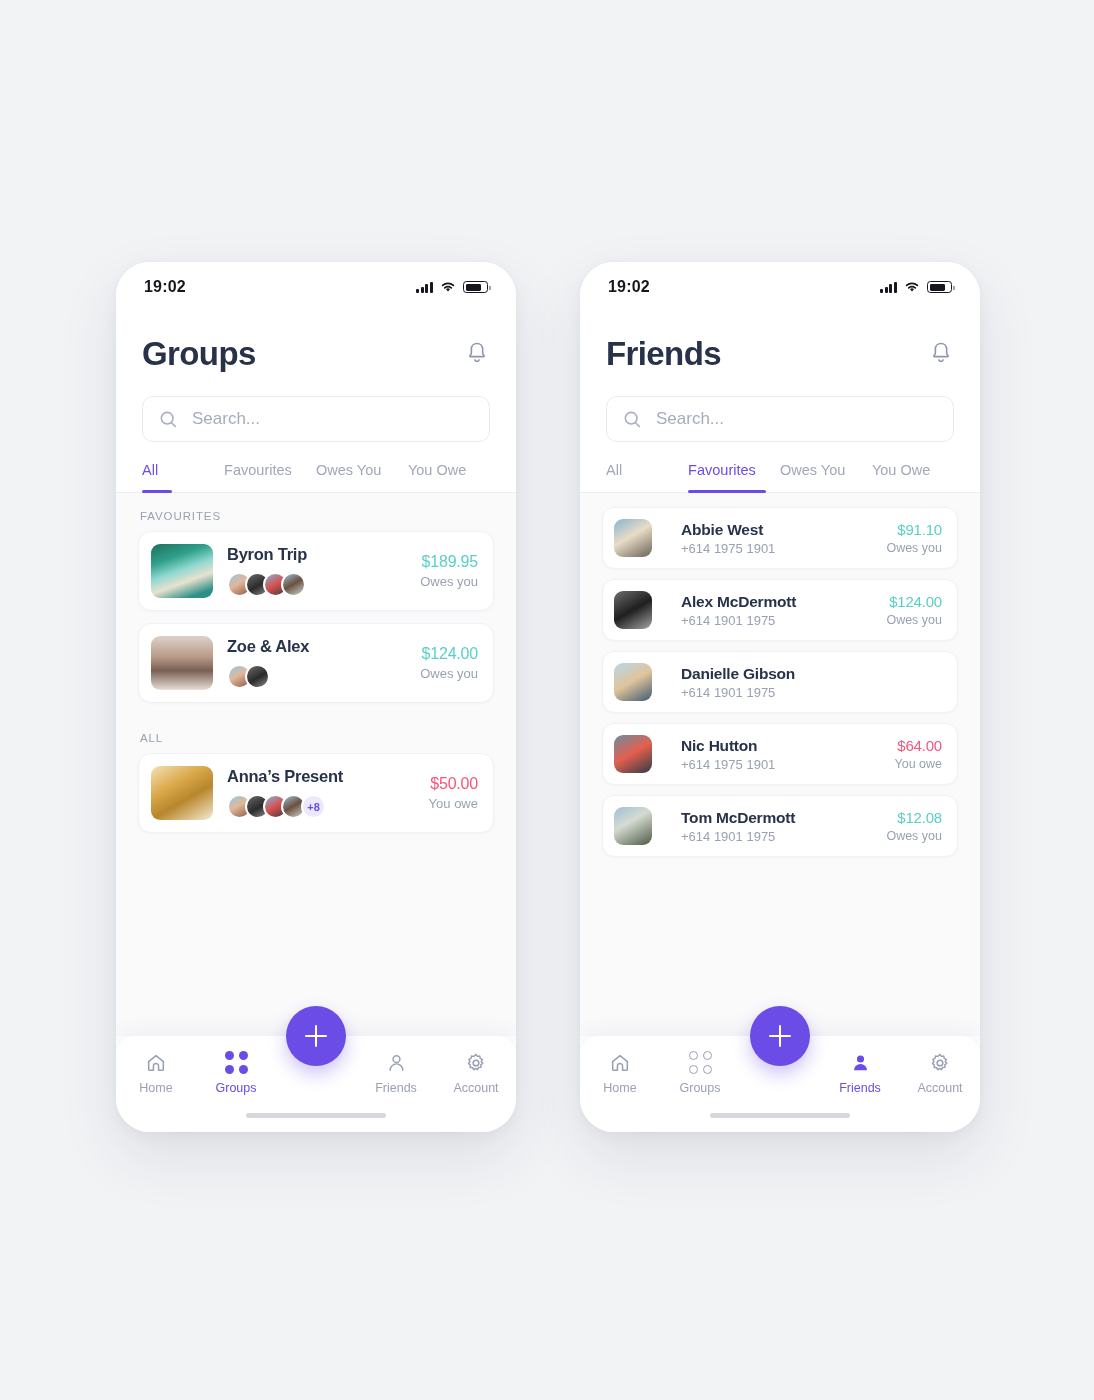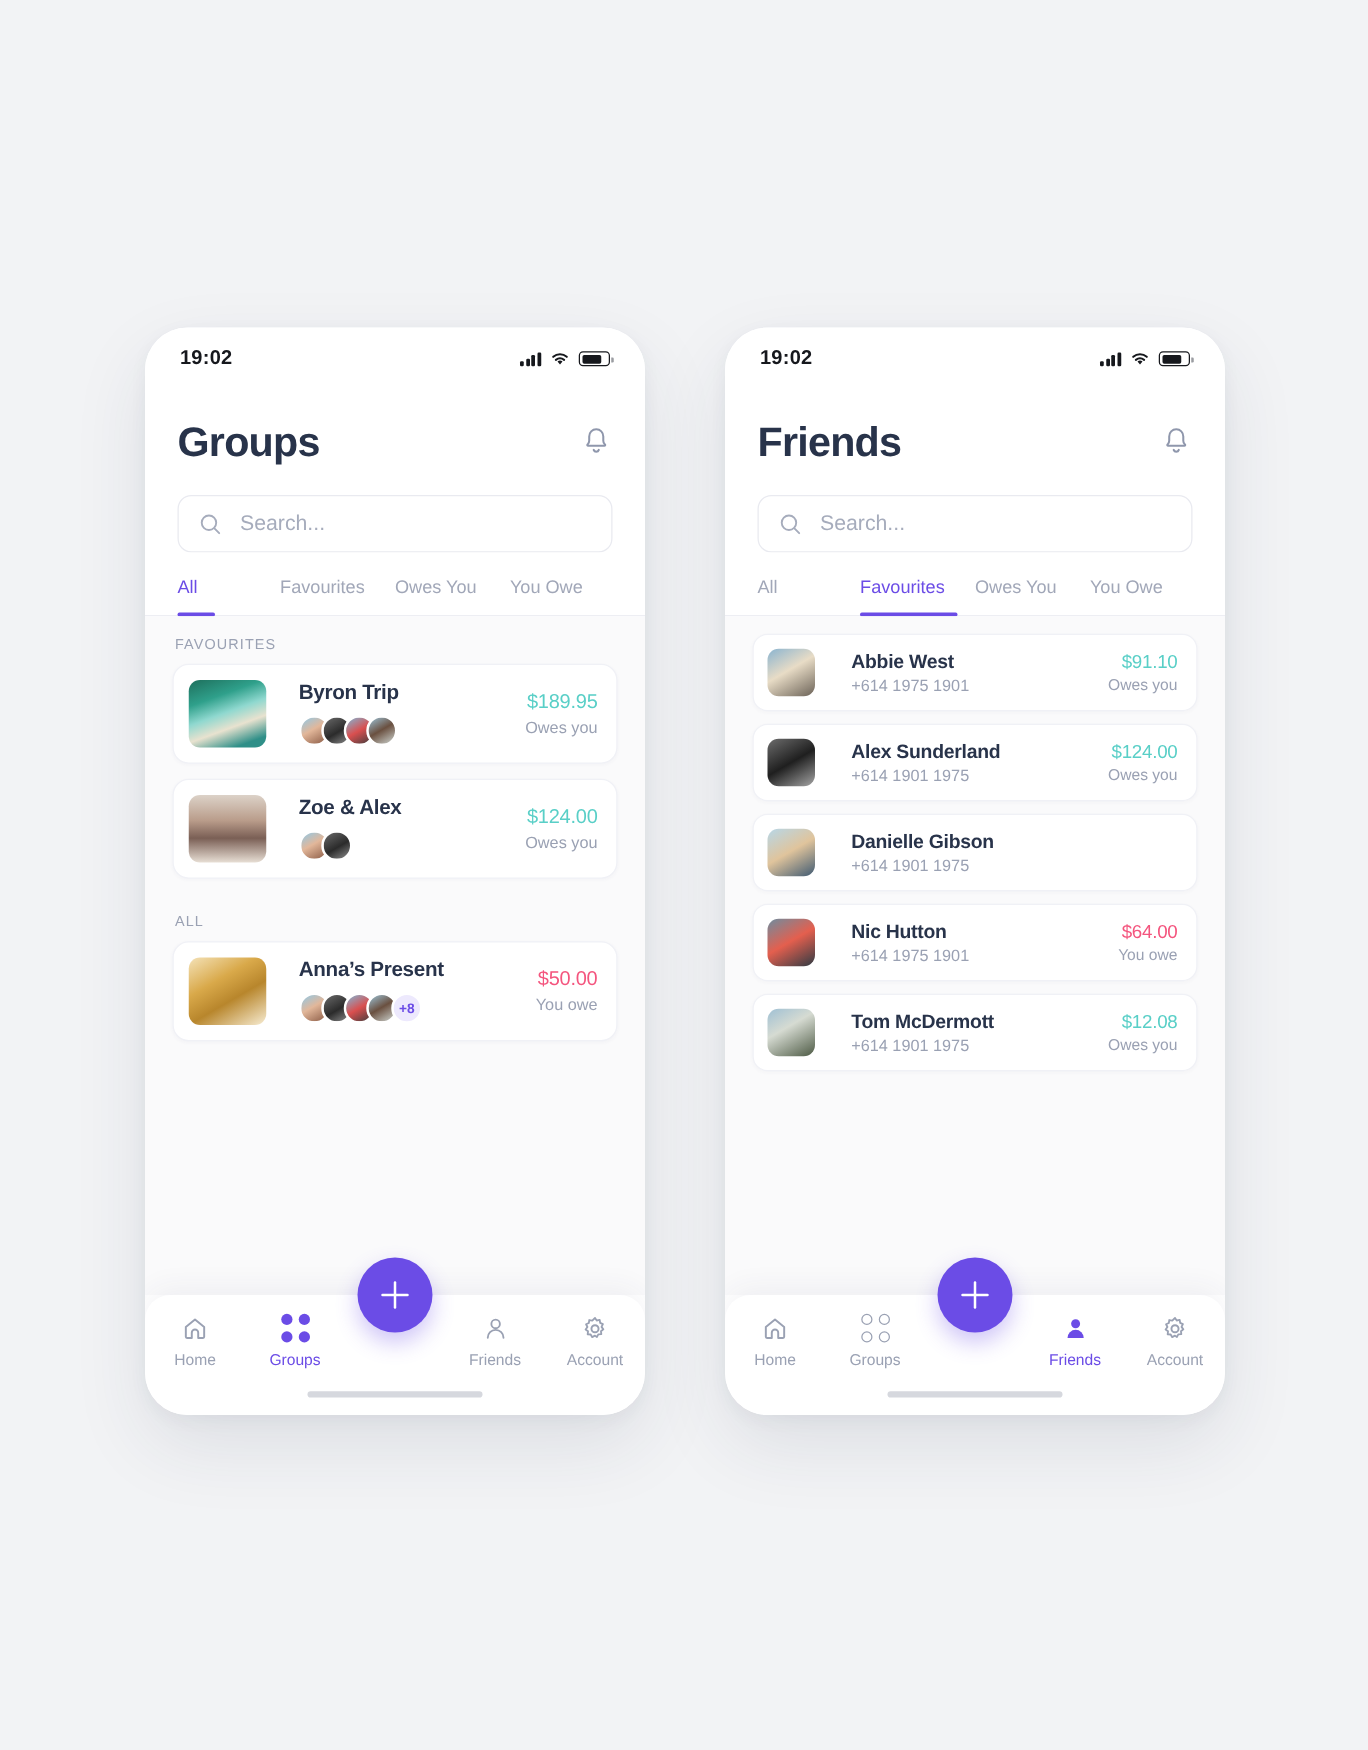--- a/index.html
+++ b/index.html
@@ -150,21 +150,21 @@
     align-items: center;
     padding: 12px 15px 12px 12px;
   }
   .gthumb {
     width: 62px; height: 54px;
     border-radius: 9px;
     flex: 0 0 auto;
     background-size: cover;
     background-position: center;
   }
-  .gmid { flex: 1 1 auto; margin-left: 26px; min-width: 0; }
+  .gmid { flex: 1 1 auto; margin-left: 14px; min-width: 0; }
   .gname {
     font-size: 16.5px; font-weight: bold; color: #28334A;
     letter-spacing: -0.25px; line-height: 1.2;
   }
   .avatars { display: flex; margin-top: 8px; align-items: center; }
   .av {
     width: 25px; height: 25px; border-radius: 50%;
     border: 2px solid #fff; margin-left: -7px;
     background-size: cover; background-position: center;
     flex: 0 0 auto;
@@ -495,21 +495,21 @@
         </div>
         <div class="fright">
           <div class="amount owed">$91.10</div>
           <div class="sublabel">Owes you</div>
         </div>
       </div>
 
       <div class="frow">
         <div class="fthumb fav-alex"></div>
         <div class="fmid">
-          <div class="fname">Alex Sunderland</div>
+          <div class="fname">Alex McDermott</div>
           <div class="fphone">+614 1901 1975</div>
         </div>
         <div class="fright">
           <div class="amount owed">$124.00</div>
           <div class="sublabel">Owes you</div>
         </div>
       </div>
 
       <div class="frow">
         <div class="fthumb fav-dani"></div>

